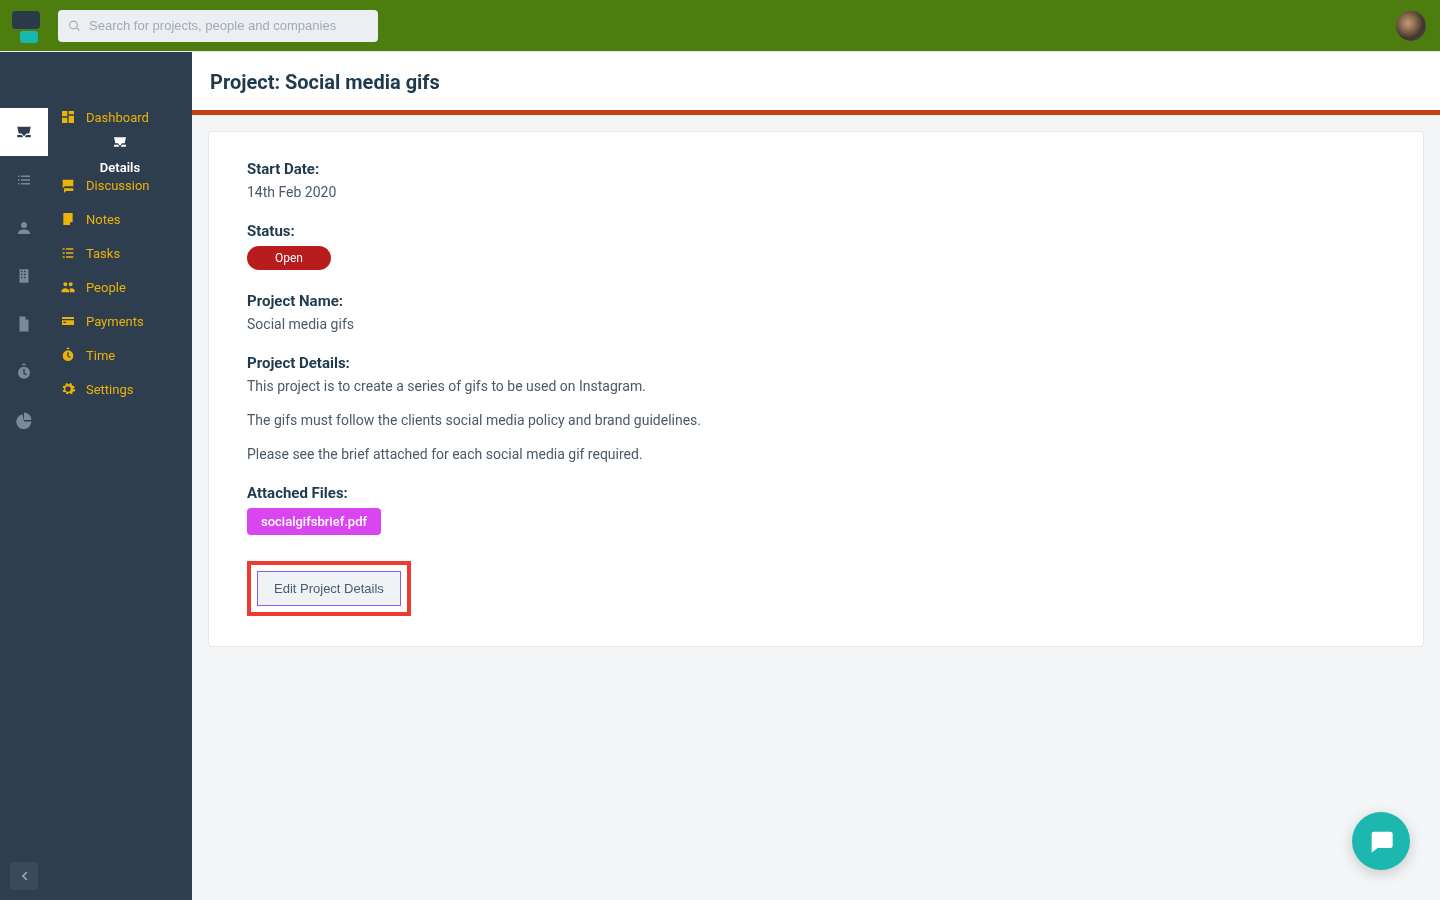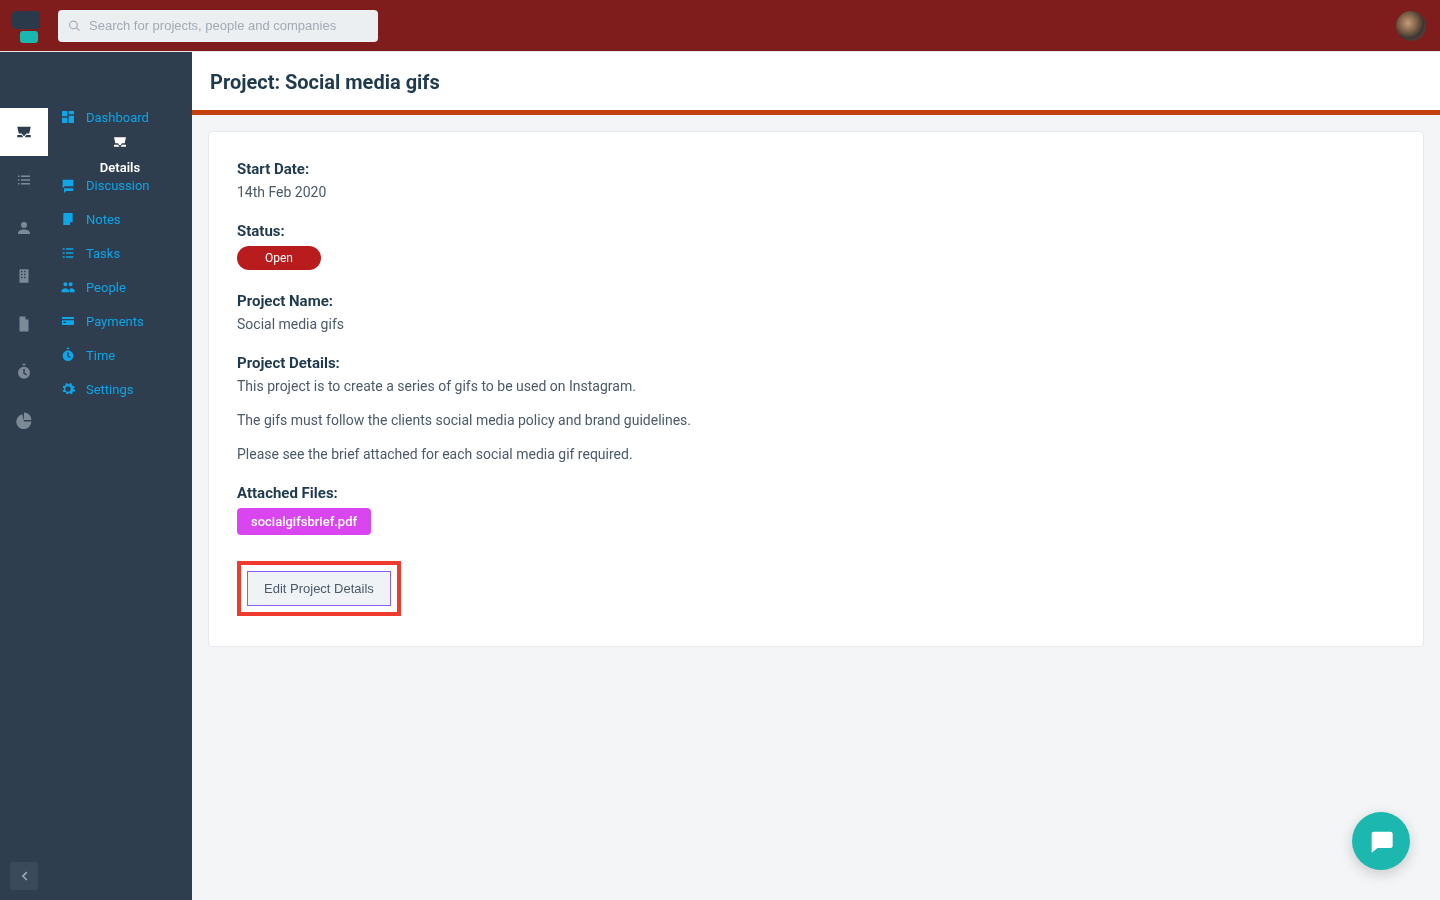--- a/index.html
+++ b/index.html
@@ -1,45 +1,45 @@
 <!DOCTYPE html>
 <html><head>
 <meta charset="utf-8">
 <style>
 * { margin: 0; padding: 0; box-sizing: border-box; }
 body { font-family: -apple-system, BlinkMacSystemFont, "Segoe UI", Roboto, Helvetica, Arial, sans-serif; background: #f4f5f6; width: 1440px; height: 900px; overflow: hidden; position: relative;}
 
-.topbar { height: 52px; background: #7f1d1d; border-bottom: 1px solid #e6e8eb; display: flex; align-items: center; padding: 0 14px 0 10px; position: relative; z-index: 10;}
+.topbar { height: 52px; background: #4d7c0f; border-bottom: 1px solid #e6e8eb; display: flex; align-items: center; padding: 0 14px 0 10px; position: relative; z-index: 10;}
 .logo { width: 34px; height: 34px; position: relative; margin-right: 14px;}
 .logo .top-rect { position: absolute; left: 2px; top: 2px; width: 28px; height: 18px; background: #2b3a4a; border-radius: 4px;}
 .logo .bot-rect { position: absolute; left: 10px; top: 22px; width: 18px; height: 12px; background: #18b8b0; border-radius: 3px;}
 .searchbox { flex: 0 0 320px; height: 32px; background: #eceff2; border-radius: 4px; display: flex; align-items: center; padding: 0 10px; color: #a0aab4;}
 .searchbox svg { width: 14px; height: 14px; margin-right: 8px; fill: #a0aab4;}
 .searchbox input { border: none; background: transparent; outline: none; font-size: 13px; color: #5a6b7b; width: 100%;}
 .searchbox input::placeholder { color: #a0aab4; }
 .topbar .spacer { flex: 1; }
 .avatar { width: 30px; height: 30px; border-radius: 50%; background: radial-gradient(circle at 40% 40%, #c49b7a 0%, #8a6a4e 30%, #3f3530 60%, #6b564a 100%); }
 
 .rail { position: absolute; top: 52px; left: 0; width: 48px; bottom: 0; background: #2f3e4e; display: flex; flex-direction: column; align-items: center; padding-top: 56px; z-index: 5;}
 .rail .rail-item { width: 48px; height: 48px; display: flex; align-items: center; justify-content: center; color: #7c8a98; position: relative;}
 .rail .rail-item.active { background: #ffffff; color: #2f3e4e; }
 .rail .rail-item.active::before { content: ""; position: absolute; left: 0; top: 0; bottom: 0; width: 3px; background: #ffffff;}
 .rail svg { width: 18px; height: 18px; fill: currentColor; }
 .rail .collapse-toggle { margin-top: auto; margin-bottom: 10px; width: 28px; height: 28px; background: #3a4a5a; border-radius: 3px; display: flex; align-items: center; justify-content: center; color: #9aa8b5;}
 
 .subside { position: absolute; top: 52px; left: 48px; width: 144px; bottom: 0; background: #2f3e4e; padding-top: 48px;}
-.subside .nav-item { display: flex; align-items: center; height: 34px; padding: 0 12px; color: #0ea5e9; font-size: 13px; cursor: pointer; gap: 10px;}
+.subside .nav-item { display: flex; align-items: center; height: 34px; padding: 0 12px; color: #eab308; font-size: 13px; cursor: pointer; gap: 10px;}
 .subside .nav-item.active { color: #ffffff; font-weight: 600; flex-direction: column;}
 .subside .nav-item svg { width: 16px; height: 16px; fill: currentColor; flex-shrink: 0;}
 
 .main { position: absolute; top: 52px; left: 192px; right: 0; bottom: 0; overflow: auto;}
 .page-header { background: #ffffff; padding: 18px 18px 16px 18px; border-bottom: 5px solid #c2410c;}
 .page-header h1 { font-size: 20px; font-weight: 700; color: #1f3a4d;}
 .content-wrap { padding: 16px; }
-.card { background: #ffffff; border: 1px solid #e6e8eb; border-radius: 4px; padding: 28px 30px 30px 28px; }
+.card { background: #ffffff; border: 1px solid #e6e8eb; border-radius: 4px; padding: 28px 30px 30px 38px; }
 .field-group { margin-bottom: 22px; }
 .field-label { font-size: 15px; font-weight: 700; color: #1f3a4d; margin-bottom: 6px;}
 .field-value { font-size: 14px; color: #4a5a68; }
 .field-value p { margin-bottom: 18px; }
 .field-value p:last-child { margin-bottom: 0; }
 .pill { display: inline-block; background: #b91c1c; color: #ffffff; font-size: 12px; padding: 5px 28px; border-radius: 14px;}
 .file-chip { display: inline-block; background: #d946ef; color: #ffffff; font-size: 13px; padding: 6px 14px; border-radius: 4px; font-weight: 500;}
 .edit-box { display: inline-block; border: 4px solid #ef3b2f; padding: 6px; margin-top: 16px;}
 .edit-btn { background: #f0f3f5; border: 1px solid #8b5cf6; color: #4a5a68; font-size: 13px; padding: 9px 16px; cursor: pointer;}
 

